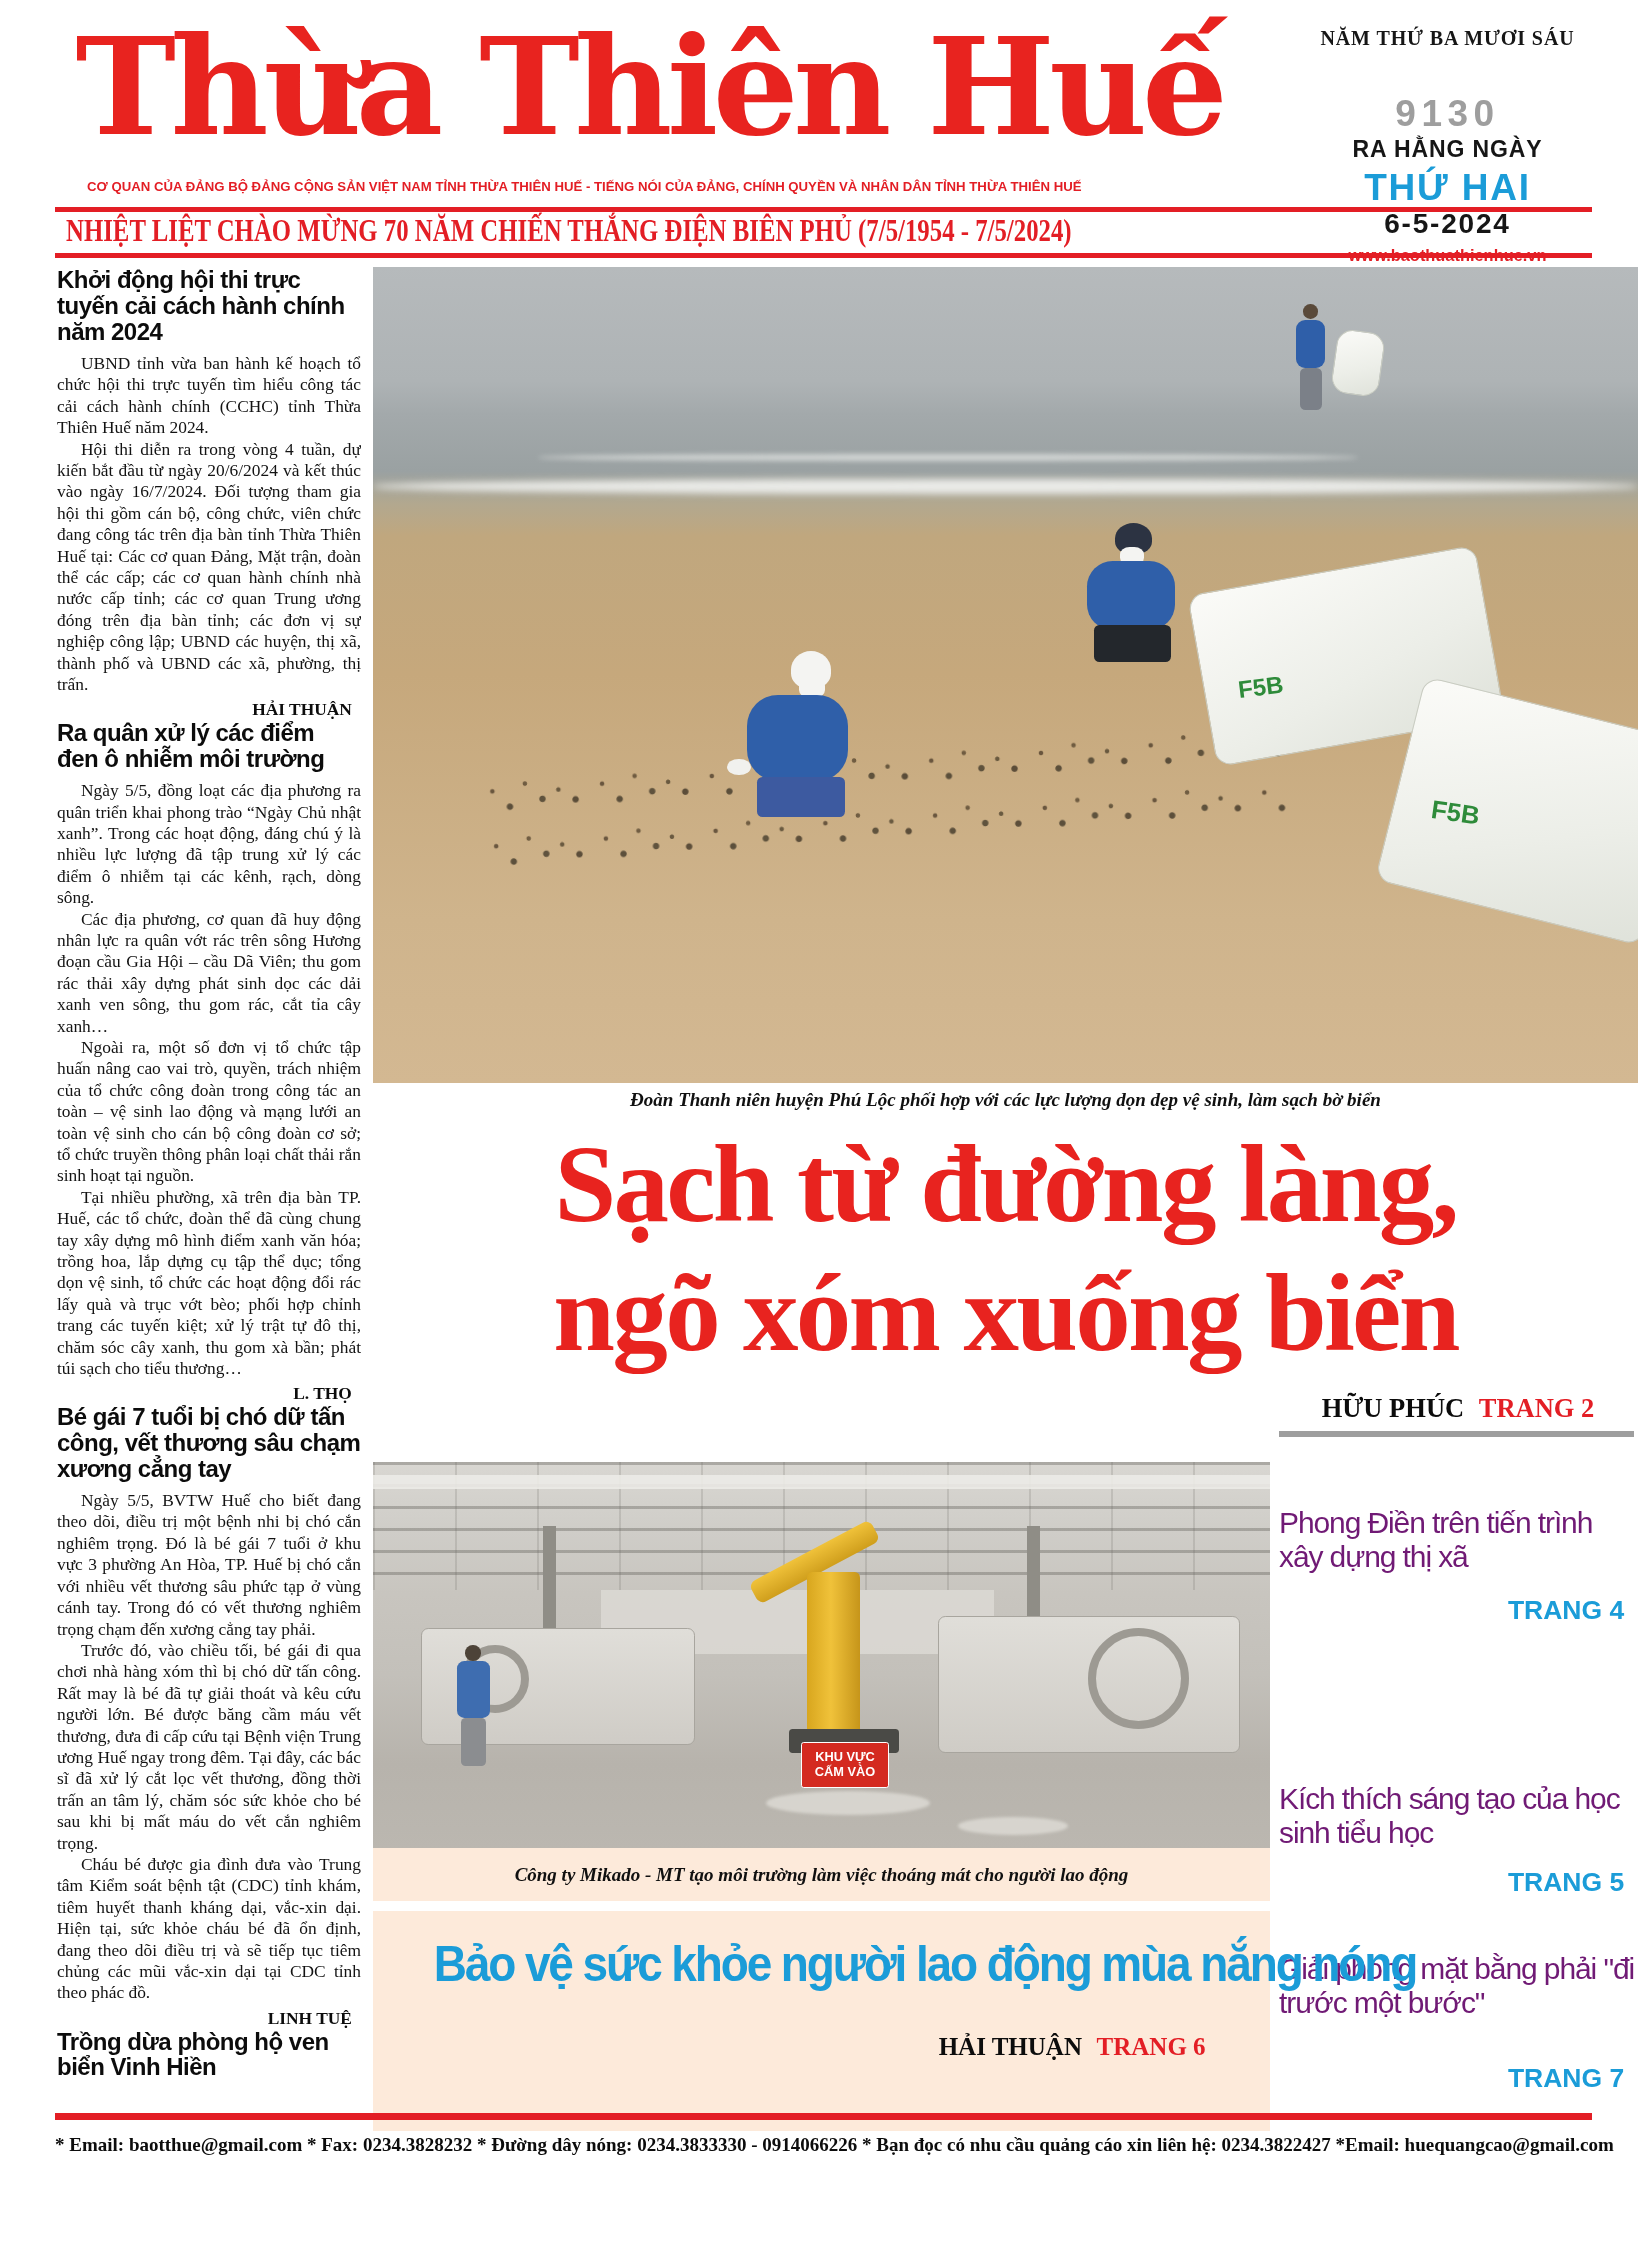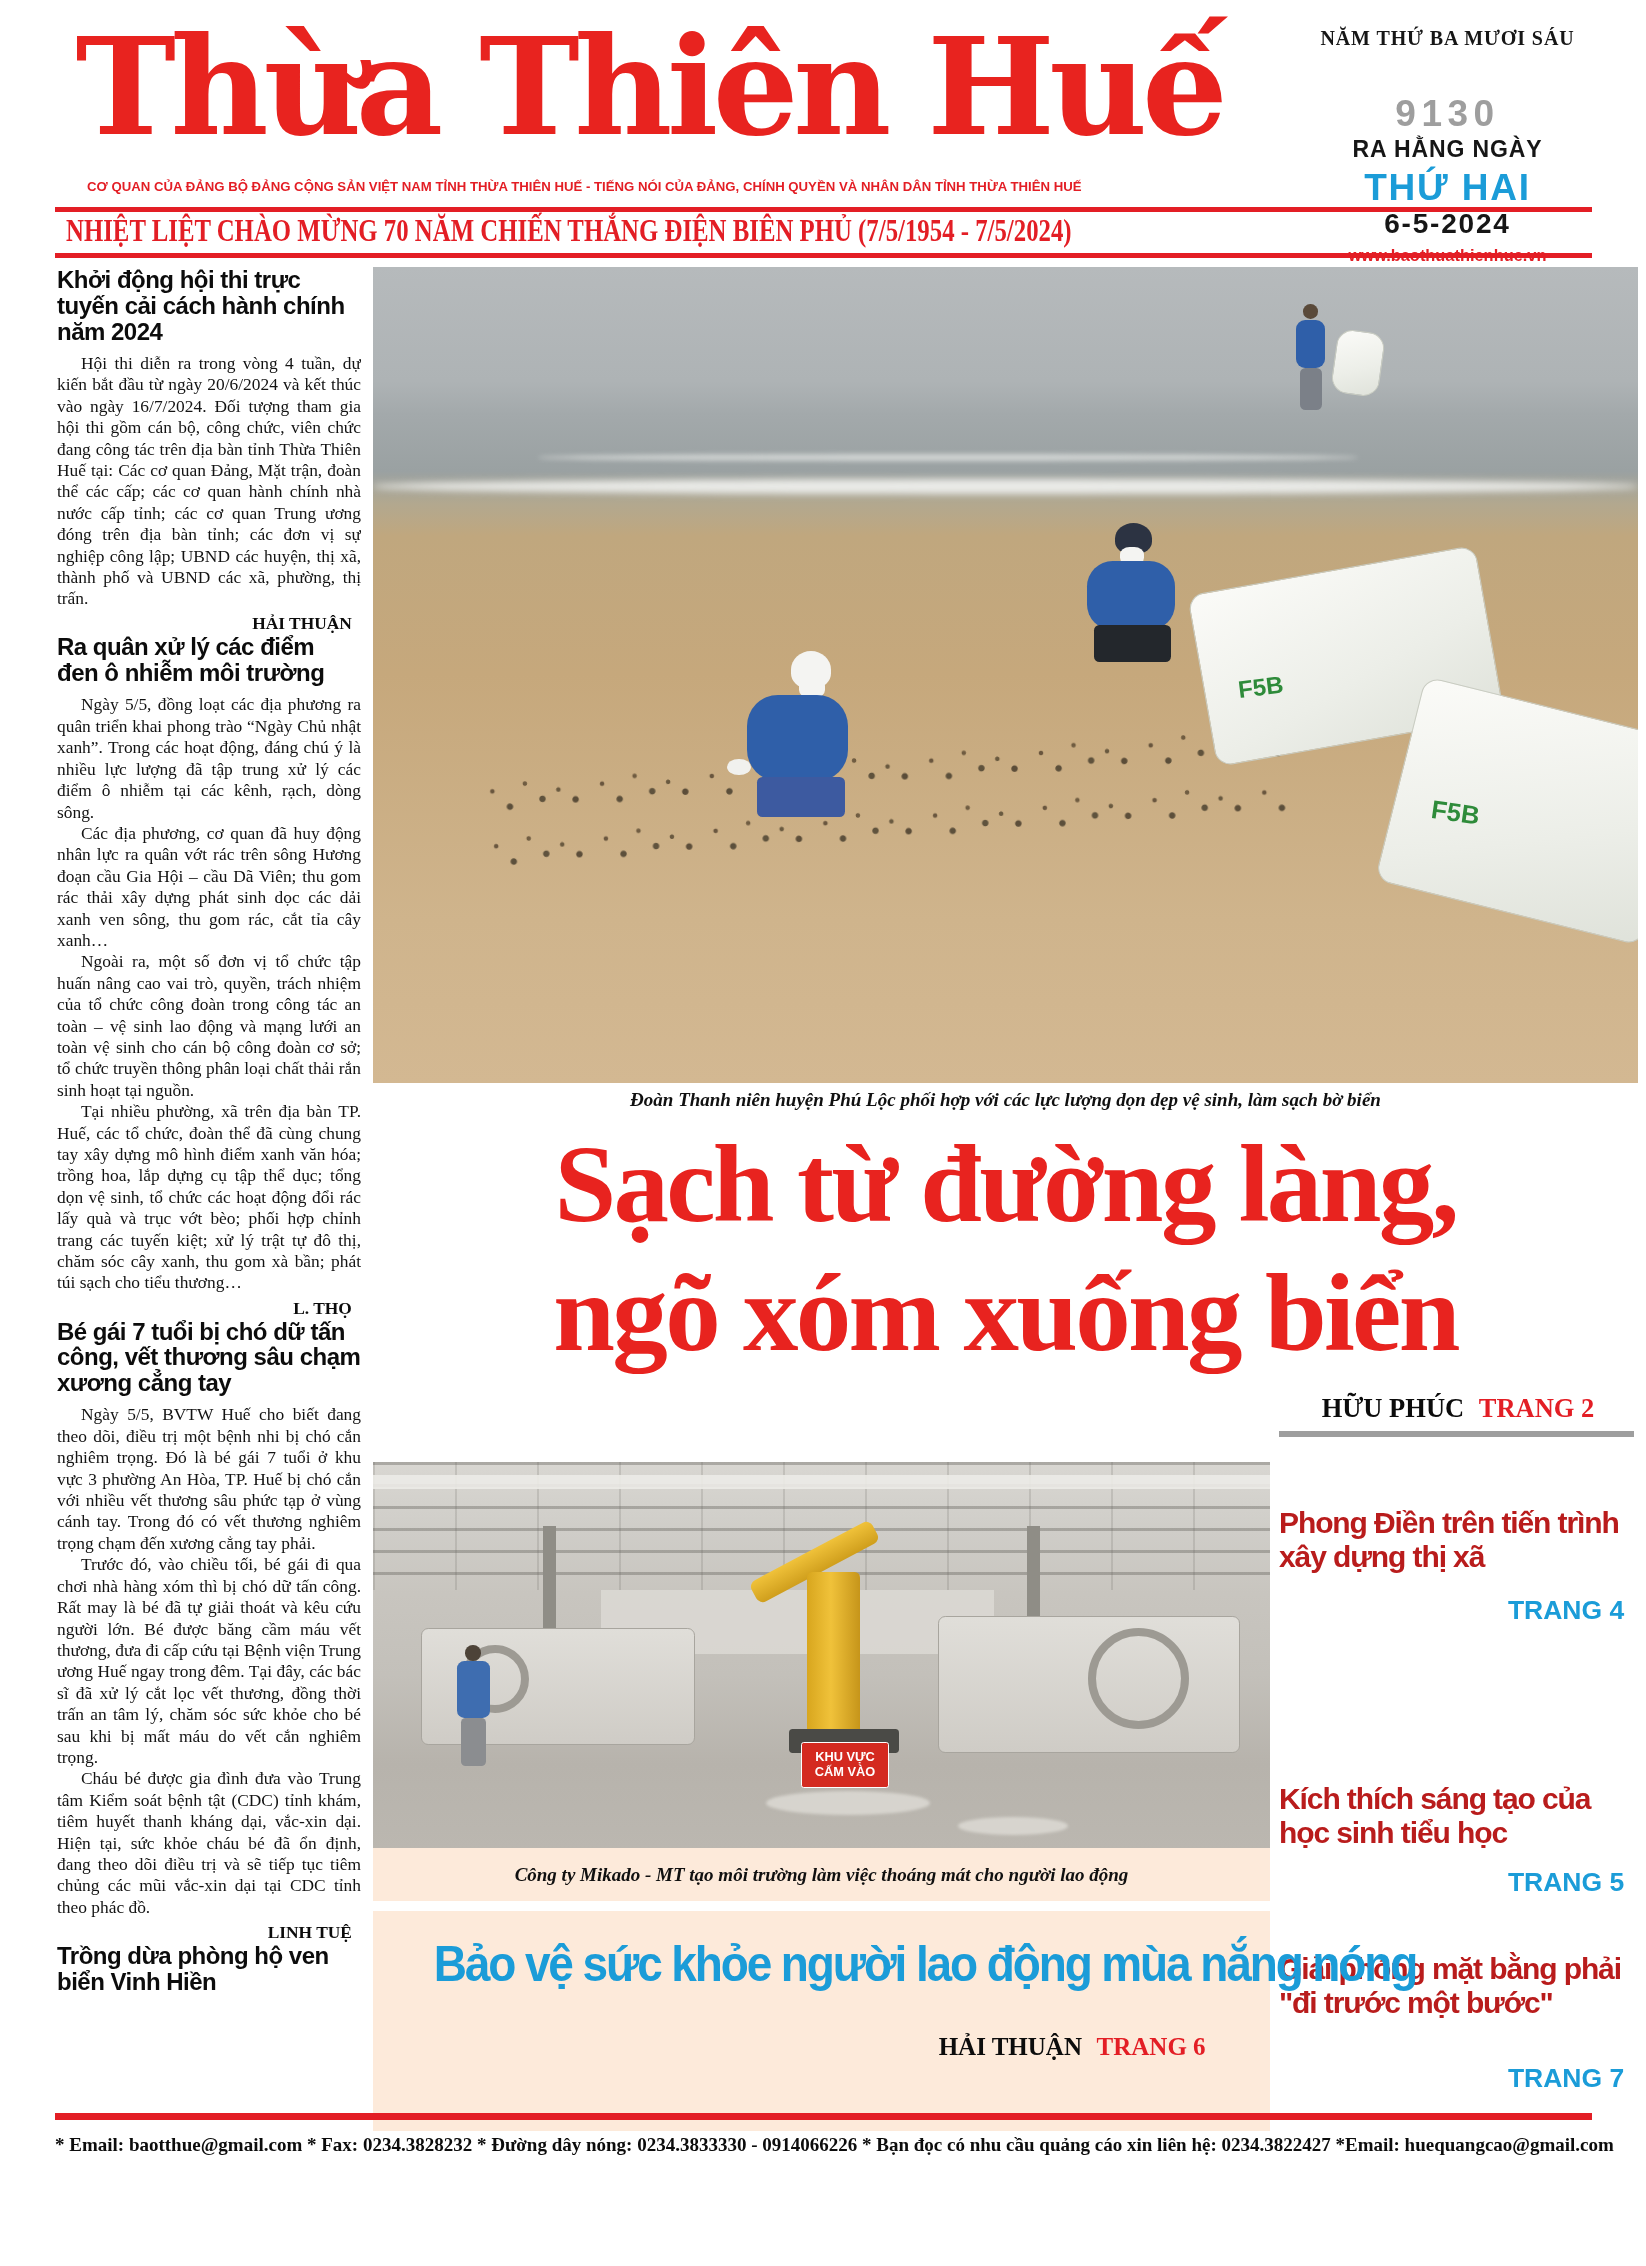--- a/index.html
+++ b/index.html
@@ -97,22 +97,22 @@
     font-family:"Liberation Serif", serif; font-weight:900; color:#e8231f;
     font-size:111px; line-height:1.16; letter-spacing:-2.7px; white-space:nowrap;
   }
   .lead-byline { position:absolute; left:1279px; top:1393px; width:358px; text-align:center; white-space:nowrap; }
   .lead-byline .author { font-family:"Liberation Serif", serif; font-weight:700; font-size:26.5px; color:#0c0c0c; }
   .lead-byline .pageref { font-family:"Liberation Serif", serif; font-weight:700; font-size:26.5px; color:#e31e25; margin-left:14.6px; }
   .sidebar-divider { position:absolute; left:1279px; top:1431px; width:355px; height:5.5px; background:#9e9e9e; }
   
   .teaser { position:absolute; left:1279px; width:358px; }
   .teaser-title {
-    font-family:"Liberation Sans", sans-serif; font-weight:700; font-size:30px;
-    line-height:1.12; letter-spacing:-1.1px; color:#b91c1c;
+    font-family:"Liberation Sans", sans-serif; font-weight:400; font-size:30px;
+    line-height:1.12; letter-spacing:-1.1px; color:#701a75;
   }
   .teaser-page {
     text-align:right; padding-right:12.8px;
     font-family:"Liberation Sans", sans-serif; font-weight:800; font-size:26.5px;
     color:#1b9cd8; letter-spacing:0;
   }
   .t1 { top:1506px; } .t1 .teaser-page { margin-top:22px; }
   .t2 { top:1782px; } .t2 .teaser-page { margin-top:18.3px; }
   .t3 { top:1952px; } .t3 .teaser-page { margin-top:44px; }
   
@@ -195,20 +195,21 @@
   </div>
 
   <div class="rule-red rule-top"></div>
   <div class="banner">NHIỆT LIỆT CHÀO MỪNG 70 NĂM CHIẾN THẮNG ĐIỆN BIÊN PHỦ (7/5/1954 - 7/5/2024)</div>
   <div class="rule-red rule-banner"></div>
 
   <div class="left-col">
 
     <div class="article">
       <div class="article-title">Khởi động hội thi trực tuyến cải cách hành chính năm 2024</div>
+      <p>UBND tỉnh vừa ban hành kế hoạch tổ chức hội thi trực tuyến tìm hiểu công tác cải cách hành chính (CCHC) tỉnh Thừa Thiên Huế năm 2024.</p>
       <p>Hội thi diễn ra trong vòng 4 tuần, dự kiến bắt đầu từ ngày 20/6/2024 và kết thúc vào ngày 16/7/2024. Đối tượng tham gia hội thi gồm cán bộ, công chức, viên chức đang công tác trên địa bàn tỉnh Thừa Thiên Huế tại: Các cơ quan Đảng, Mặt trận, đoàn thể các cấp; các cơ quan hành chính nhà nước cấp tỉnh; các cơ quan Trung ương đóng trên địa bàn tỉnh; các đơn vị sự nghiệp công lập; UBND các huyện, thị xã, thành phố và UBND các xã, phường, thị trấn.</p>
       <div class="byline">HẢI THUẬN</div>
     </div>
 
     <div class="article">
       <div class="article-title">Ra quân xử lý các điểm đen ô nhiễm môi trường</div>
       <p>Ngày 5/5, đồng loạt các địa phương ra quân triển khai phong trào “Ngày Chủ nhật xanh”. Trong các hoạt động, đáng chú ý là nhiều lực lượng đã tập trung xử lý các điểm ô nhiễm tại các kênh, rạch, dòng sông.</p>
       <p>Các địa phương, cơ quan đã huy động nhân lực ra quân vớt rác trên sông Hương đoạn cầu Gia Hội – cầu Dã Viên; thu gom rác thải xây dựng phát sinh dọc các dải xanh ven sông, thu gom rác, cắt tỉa cây xanh…</p>
       <p>Ngoài ra, một số đơn vị tổ chức tập huấn nâng cao vai trò, quyền, trách nhiệm của tổ chức công đoàn trong công tác an toàn – vệ sinh lao động và mạng lưới an toàn vệ sinh cho cán bộ công đoàn cơ sở; tổ chức truyền thông phân loại chất thải rắn sinh hoạt tại nguồn.</p>
       <p>Tại nhiều phường, xã trên địa bàn TP. Huế, các tổ chức, đoàn thể đã cùng chung tay xây dựng mô hình điểm xanh văn hóa; trồng hoa, lắp dựng cụ tập thể dục; tổng dọn vệ sinh, tổ chức các hoạt động đổi rác lấy quà và trục vớt bèo; phối hợp chỉnh trang các tuyến kiệt; xử lý trật tự đô thị, chăm sóc cây xanh, thu gom xà bần; phát túi sạch cho tiểu thương…</p>

